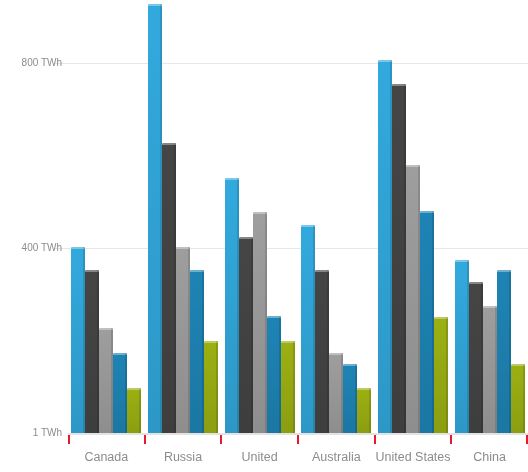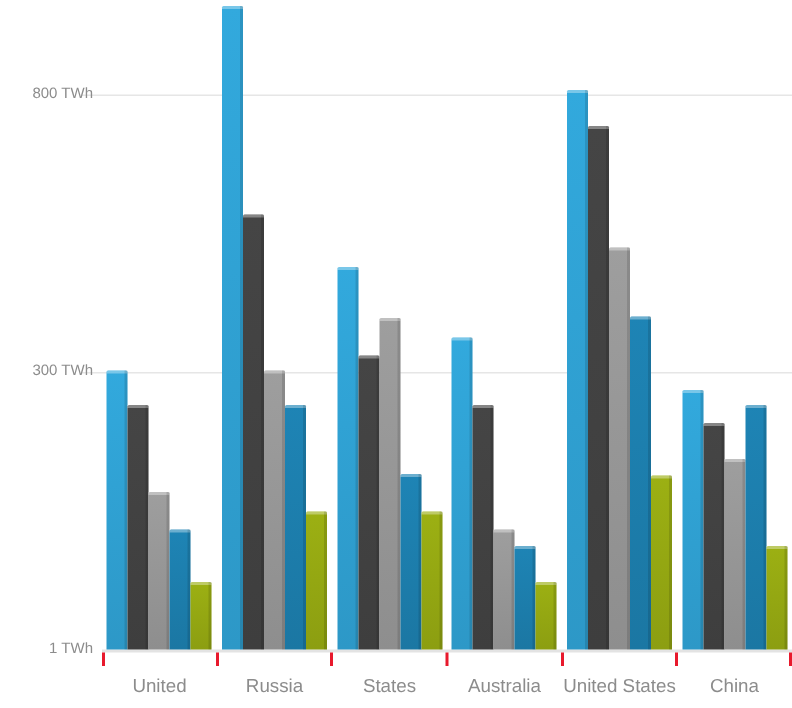--- a/index.html
+++ b/index.html
@@ -72,21 +72,21 @@
   <div class="plot-area" id="plot-area">
       <div class="gridline" style="top: 248px;">
         <div class="gl-stub"></div>
       </div>
       <div class="gridline" style="top: 63px;">
         <div class="gl-stub"></div>
       </div>
     </div>
   <div class="ylabels" id="ylabels">
       <div class="ylabel" style="top: 433px;">1 TWh</div>
-      <div class="ylabel" style="top: 248px;">300 TWh</div>
+      <div class="ylabel" style="top: 248px;">400 TWh</div>
       <div class="ylabel" style="top: 63px;">800 TWh</div>
     </div>
 
   <div class="axis-line"></div>
 
   <div class="groups" id="groups">
       <div class="group" style="left: 3.33333px; width: 70px;">
         <div class="bar" title="Canada: 402 TWh" style="left: 0px; width: 14px; height: 185.925px; background: linear-gradient(rgb(50, 169, 221) 0%, rgb(45, 152, 199) 100%);">
           <div class="cap"></div>
           <div class="edge"></div>
@@ -214,23 +214,23 @@
           <div class="edge"></div>
         </div>
         <div class="bar" title="France: 150 TWh" style="left: 56px; width: 14px; height: 69.375px; background: linear-gradient(rgb(156, 176, 19) 0%, rgb(140, 158, 17) 100%);">
           <div class="cap"></div>
           <div class="edge"></div>
         </div>
       </div>
     </div>
 
   <div class="xticks" id="xticks">
-      <div class="xlabel" style="left: 106.333px;">United</div>
+      <div class="xlabel" style="left: 106.333px;">Canada</div>
       <div class="xlabel" style="left: 183px;">Russia</div>
-      <div class="xlabel" style="left: 259.667px;">States</div>
+      <div class="xlabel" style="left: 259.667px;">United</div>
       <div class="xlabel" style="left: 336.333px;">Australia</div>
       <div class="xlabel" style="left: 413px;">United States</div>
       <div class="xlabel" style="left: 489.667px;">China</div>
       <div class="xtick" style="left: 68px; background: rgb(232, 25, 44);"></div>
       <div class="xtick" style="left: 143.667px; background: rgb(232, 25, 44);"></div>
       <div class="xtick" style="left: 220.333px; background: rgb(232, 25, 44);"></div>
       <div class="xtick" style="left: 297px; background: rgb(232, 25, 44);"></div>
       <div class="xtick" style="left: 373.667px; background: rgb(232, 25, 44);"></div>
       <div class="xtick" style="left: 450.333px; background: rgb(232, 25, 44);"></div>
       <div class="xtick" style="left: 526px; background: rgb(232, 25, 44);"></div>

